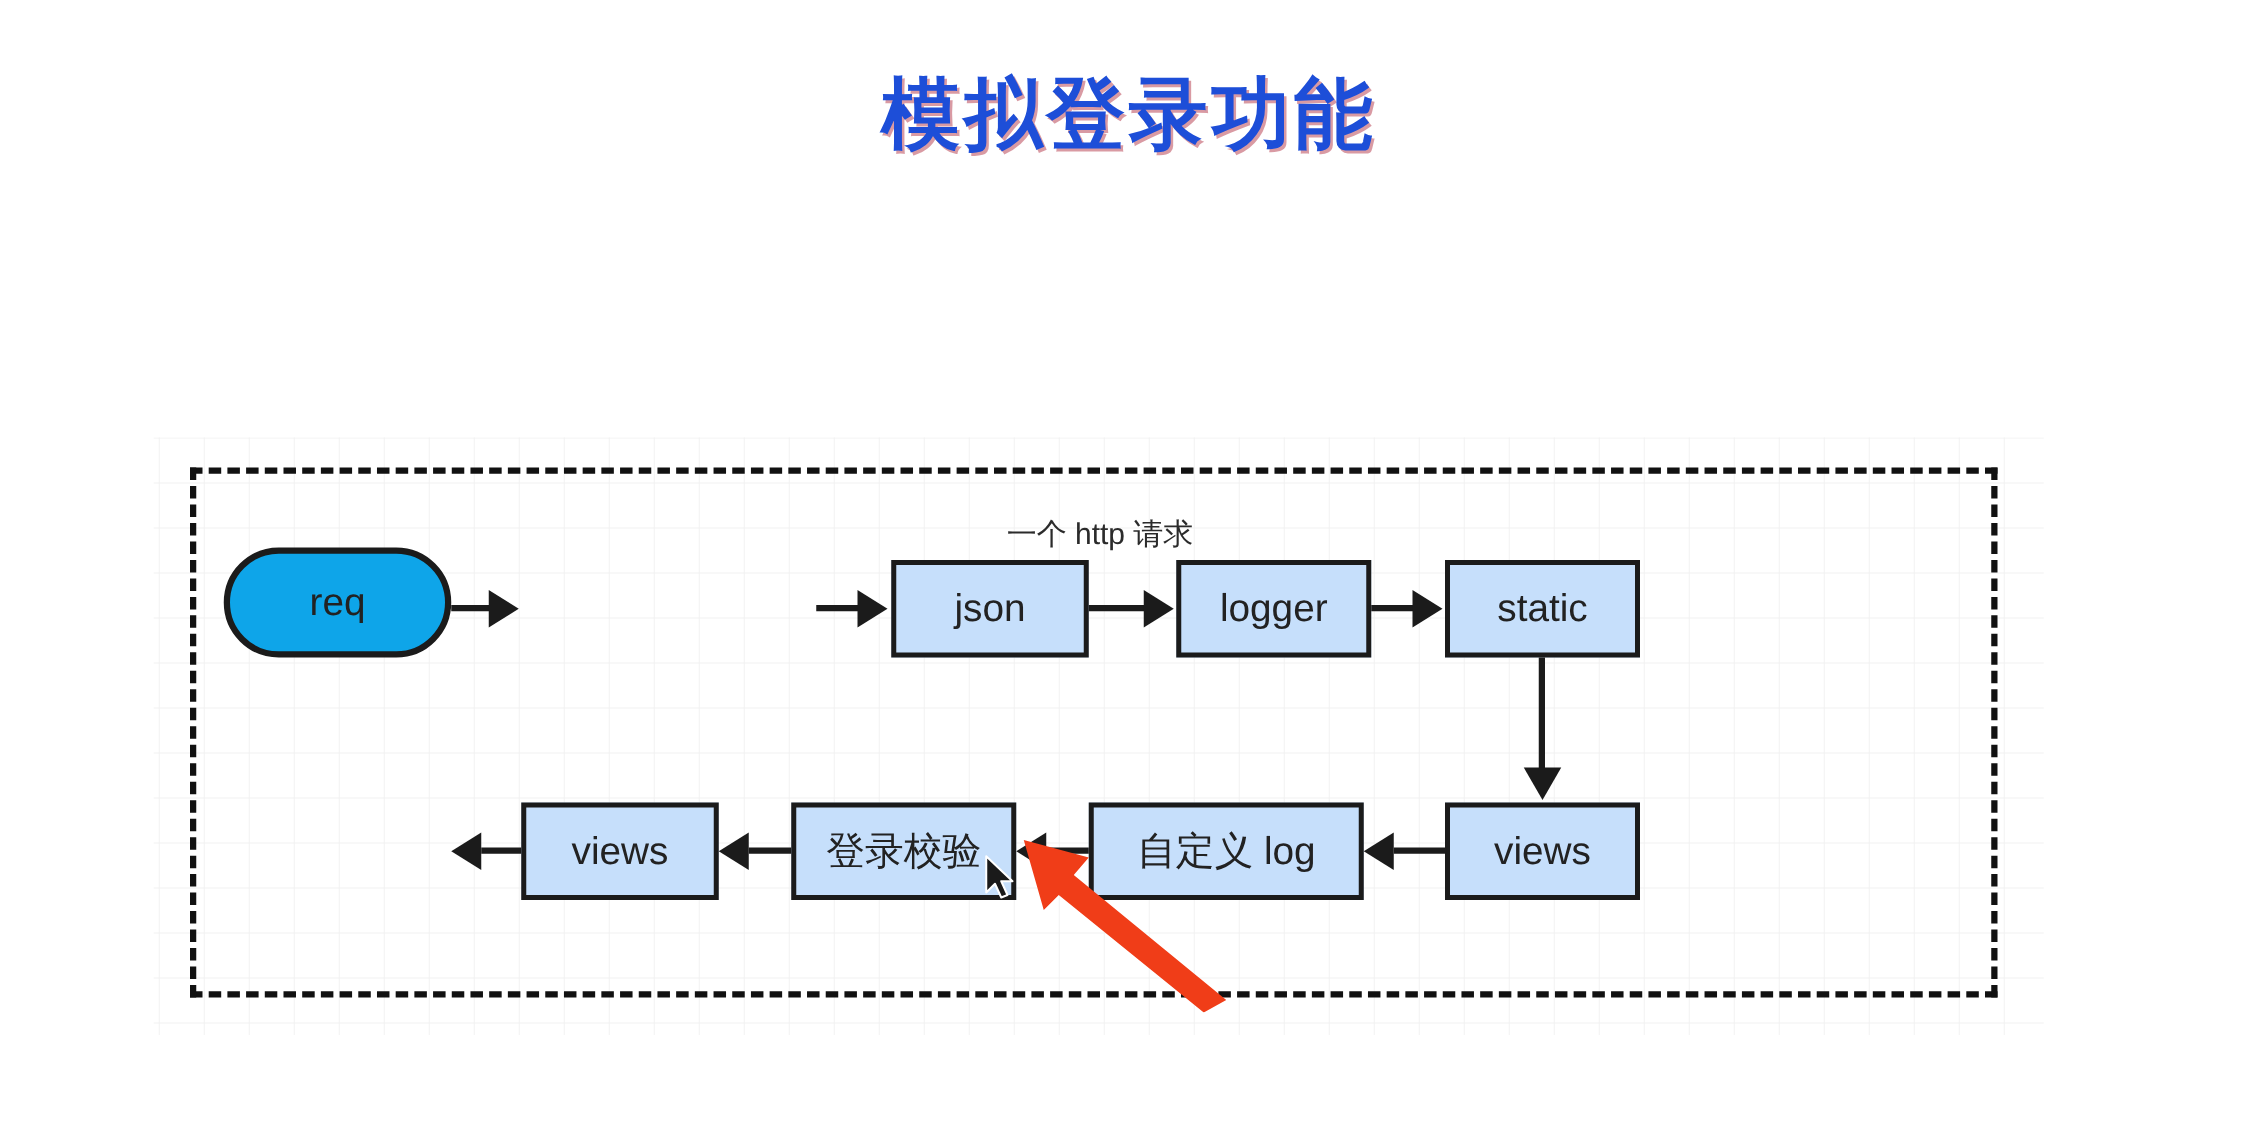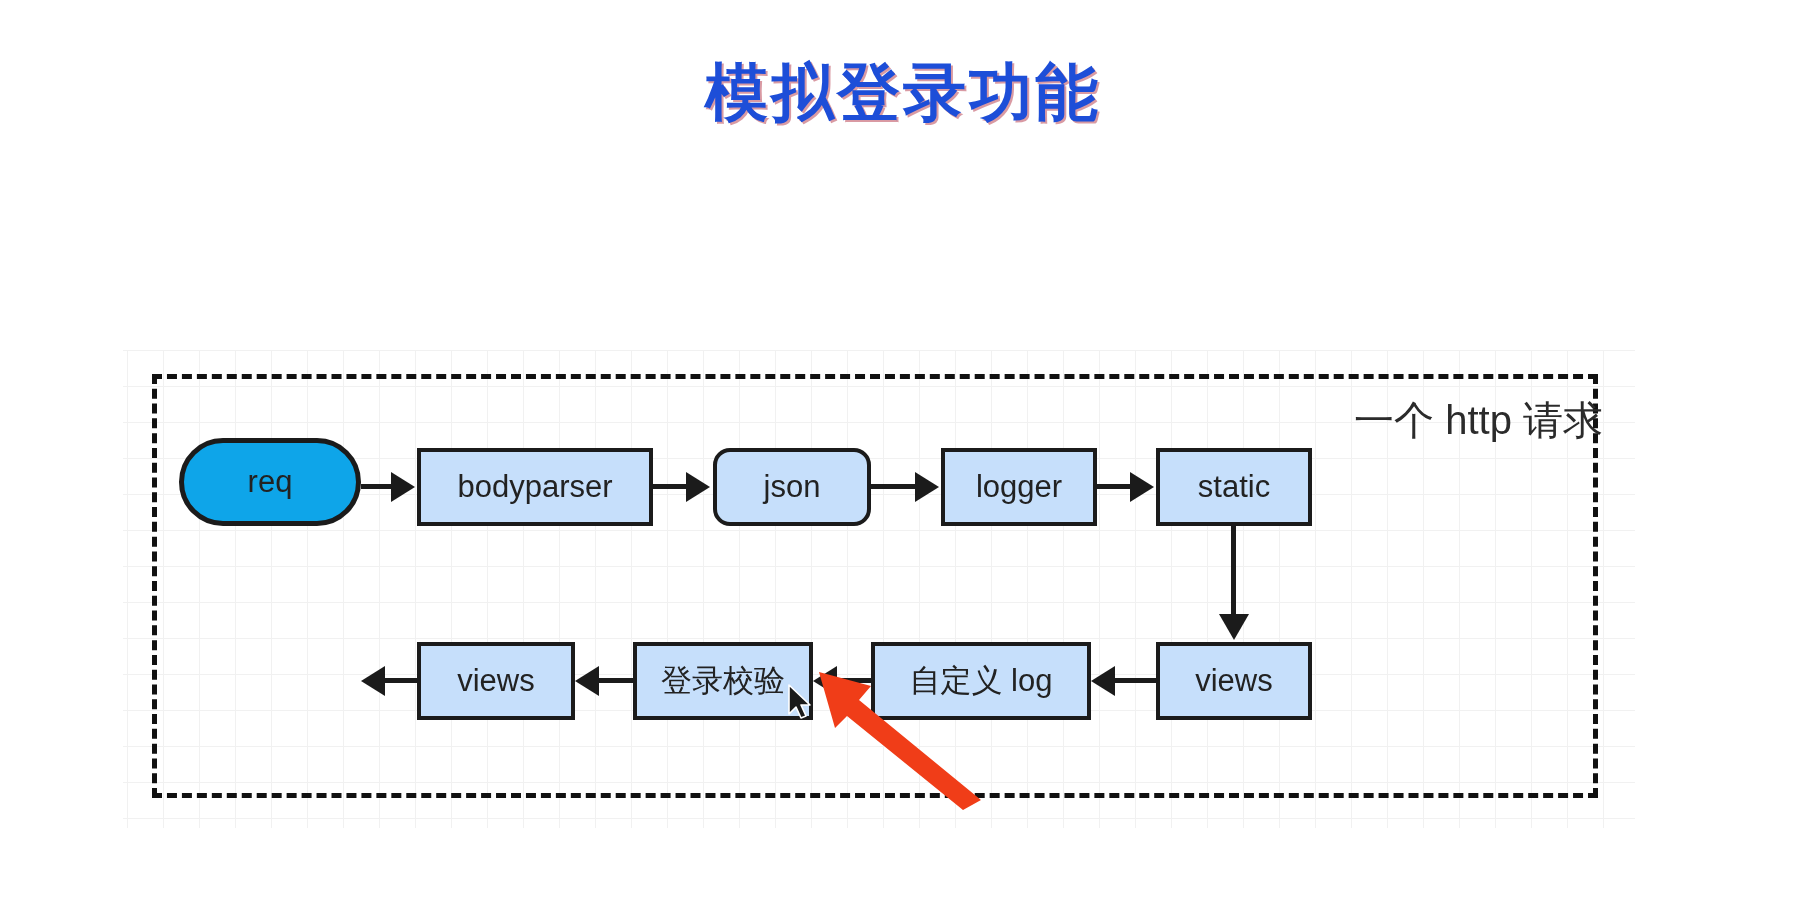--- a/index.html
+++ b/index.html
@@ -61,24 +61,24 @@
     left: 29px;
     top: 24px;
     width: 1446px;
     height: 424px;
     border: 5px dashed #111111;
     box-sizing: border-box;
   }
   #frame-label {
     position: absolute;
     left: 0;
-    top: 14px;
+    top: 32px;
     width: 1446px;
-    text-align: right;
-    font-size: 40px;
+    text-align: center;
+    font-size: 24px;
     color: #2b2b2b;
     white-space: nowrap;
     user-select: none;
   }
 
   
   .node {
     position: absolute;
     box-sizing: border-box;
     display: flex;
@@ -93,21 +93,21 @@
   }
   .node.terminal {
     background: #0ea5e9;
     border-radius: 44px;
     border-width: 5px;
   }
 
   
   #node-req       { left:  56px; top: 88px; width: 182px; height: 88px; }
   #node-bodyparser{ left: 294px; top: 98px; width: 236px; height: 78px; }
-  #node-json      { left: 590px; top: 98px; width: 158px; height: 78px; border-radius: 17px; }
+  #node-json      { left: 590px; top: 98px; width: 158px; height: 78px; }
   #node-logger    { left: 818px; top: 98px; width: 156px; height: 78px; }
   #node-static    { left:1033px; top: 98px; width: 156px; height: 78px; }
   
   #node-res       { left:  56px; top: 282px; width: 182px; height: 88px; }
   #node-routes    { left: 294px; top: 292px; width: 158px; height: 78px; }
   #node-authcheck { left: 510px; top: 292px; width: 180px; height: 78px; }
   #node-customlog { left: 748px; top: 292px; width: 220px; height: 78px; }
   #node-views     { left:1033px; top: 292px; width: 156px; height: 78px; }
 
   
@@ -174,21 +174,20 @@
 <div id="diagram-canvas">
 
   <div id="grid-background"></div>
 
   <div id="request-frame">
     <div id="frame-label">一个 http 请求</div>
   </div>
 
   <div class="node terminal" id="node-req">req</div>
 
-  <div class="node" id="node-bodyparser">bodyparser</div>
 
   <div class="node" id="node-json">json</div>
 
   <div class="node" id="node-logger">logger</div>
 
   <div class="node" id="node-static">static</div>
 
 
   <div class="node" id="node-routes">views</div>
 

